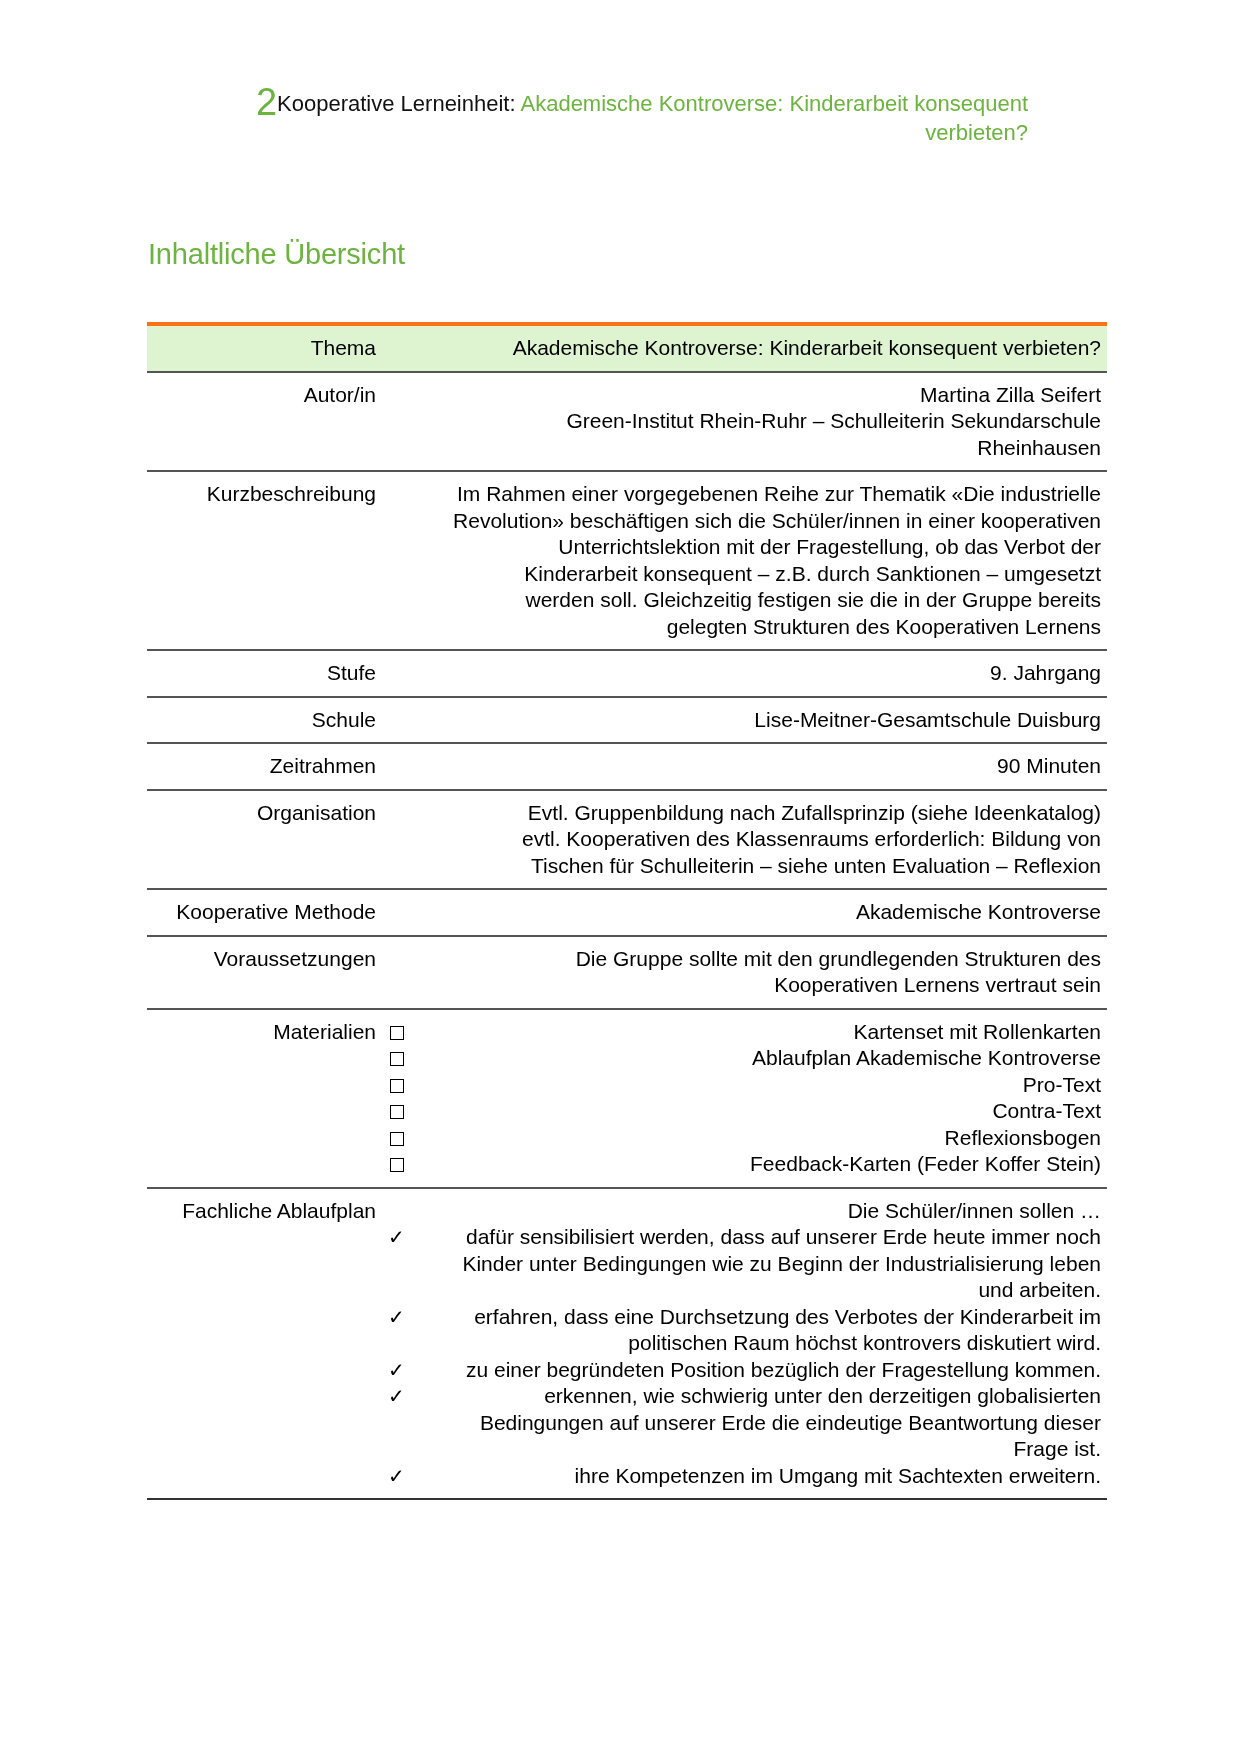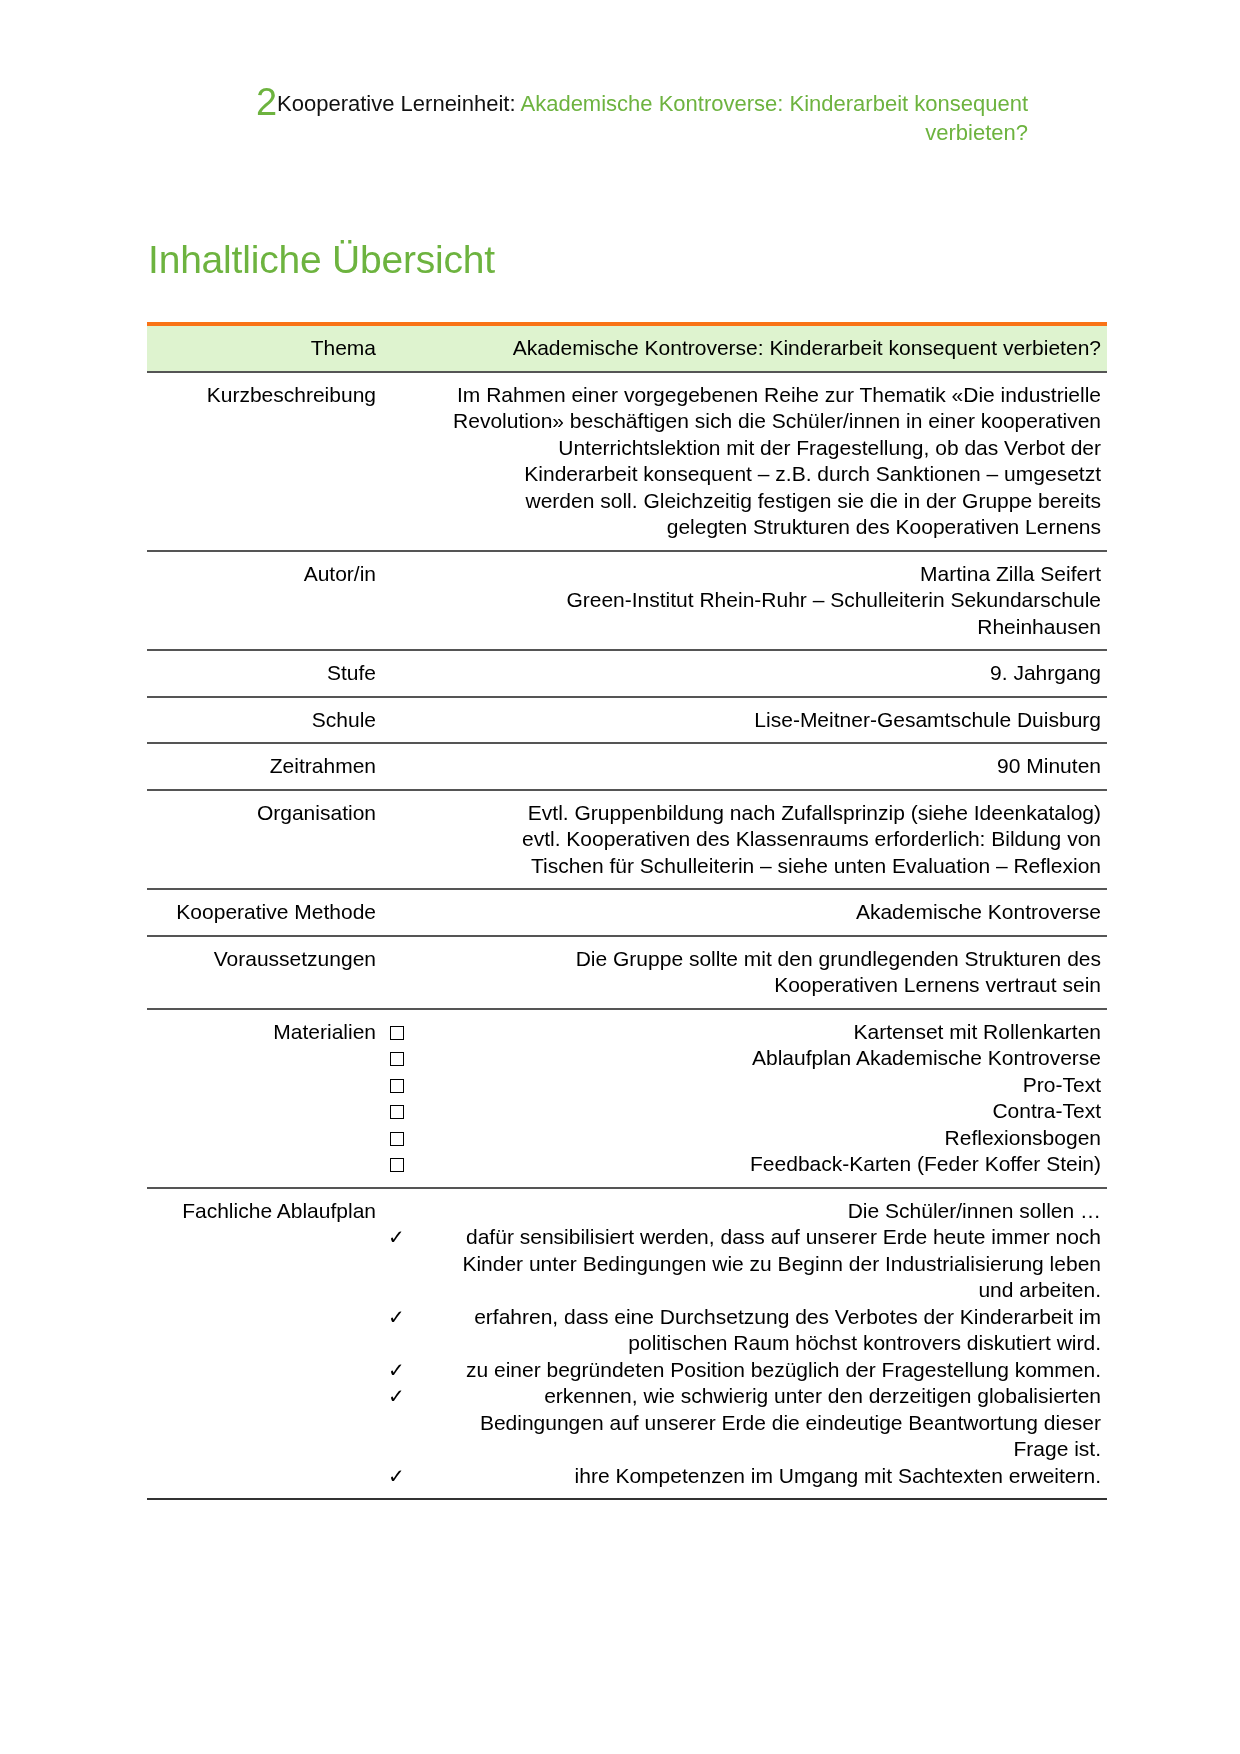--- a/index.html
+++ b/index.html
@@ -43,21 +43,21 @@
     }
     .running-header .title {
       color: #6db33f;
     }
     .section-title {
       position: absolute;
       left: 148px;
       top: 222px;
       margin: 0;
       font-weight: normal;
-      font-size: 39px;
+      font-size: 29px;
       color: #6db33f;
       letter-spacing: -0.2px;
     }
     .overview-table {
       position: absolute;
       left: 147px;
       top: 306px;
       width: 960px;
       border-collapse: collapse;
       font-size: 21px;
@@ -120,37 +120,37 @@
   <h1 class="section-title">Inhaltliche Übersicht</h1>
 
   <table class="overview-table">
     <tbody>
         <tr>
       <td class="key">Thema</td>
       <td>Akademische Kontroverse: Kinderarbeit konsequent verbieten?</td>
     </tr>
 
     <tr>
+      <td class="key">Autor/in</td>
+      <td>
+        <span class="value-line">Martina Zilla Seifert</span>
+        <span class="value-line">Green-Institut Rhein-Ruhr – Schulleiterin Sekundarschule</span>
+        <span class="value-line">Rheinhausen</span>
+      </td>
+    </tr>
+
+    <tr>
       <td class="key">Kurzbeschreibung</td>
       <td>
         <span class="value-line">Im Rahmen einer vorgegebenen Reihe zur Thematik «Die industrielle</span>
         <span class="value-line">Revolution» beschäftigen sich die Schüler/innen in einer kooperativen</span>
         <span class="value-line">Unterrichtslektion mit der Fragestellung, ob das Verbot der</span>
         <span class="value-line">Kinderarbeit konsequent – z.B. durch Sanktionen – umgesetzt</span>
         <span class="value-line">werden soll. Gleichzeitig festigen sie die in der Gruppe bereits</span>
         <span class="value-line">gelegten Strukturen des Kooperativen Lernens</span>
-      </td>
-    </tr>
-
-    <tr>
-      <td class="key">Autor/in</td>
-      <td>
-        <span class="value-line">Martina Zilla Seifert</span>
-        <span class="value-line">Green-Institut Rhein-Ruhr – Schulleiterin Sekundarschule</span>
-        <span class="value-line">Rheinhausen</span>
       </td>
     </tr>
 
 
     <tr>
       <td class="key">Stufe</td>
       <td>9. Jahrgang</td>
     </tr>
 
     <tr>

